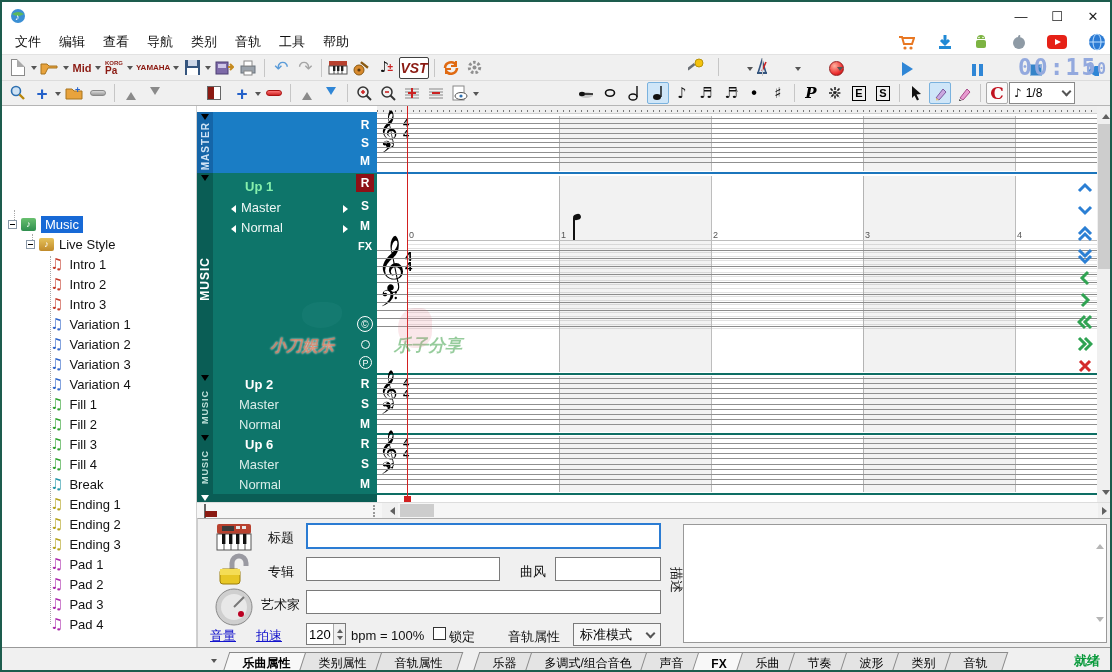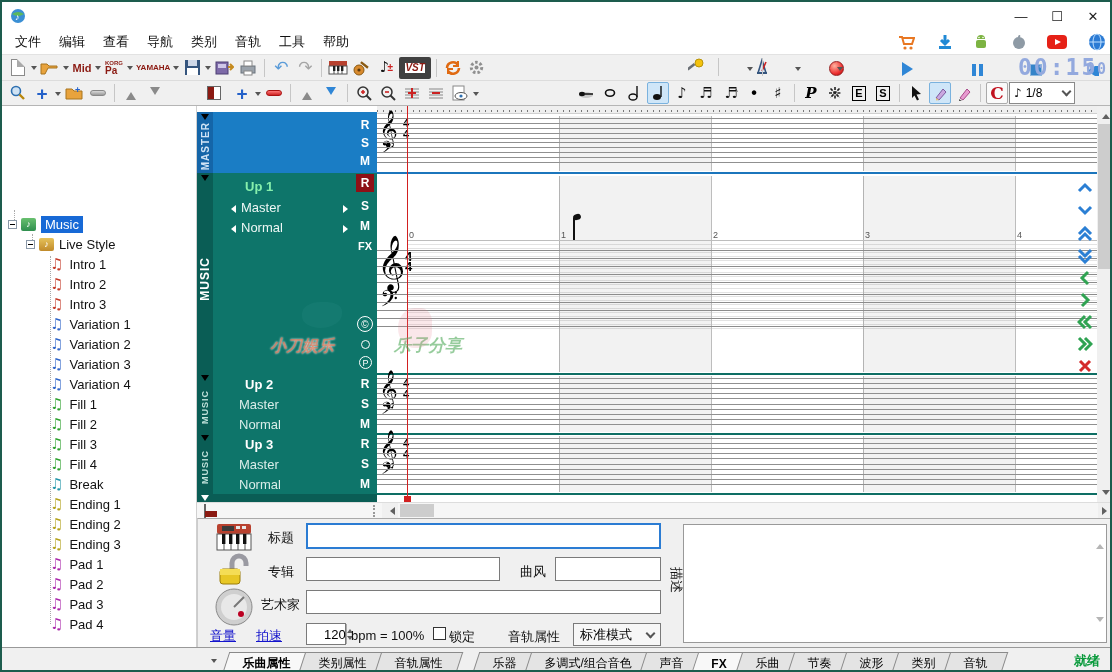--- a/index.html
+++ b/index.html
@@ -96,21 +96,21 @@
   .hscroll{position:absolute;left:195px;top:500px;width:917px;height:16px;background:#f6f6f6;border-top:1px solid #ddd;}
   
   .wm{position:absolute;z-index:7;pointer-events:none;font-style:italic;}
   .wmcirc{border:1.5px solid #fff;border-radius:50%;color:#fff;display:flex;align-items:center;justify-content:center;}
   
   .props{position:absolute;left:195px;top:516px;width:917px;height:129px;background:#f0f0f0;border-top:1px solid #aaa;border-left:1px solid #ccc;}
   .flabel{position:absolute;font-size:13px;color:#111;}
   .finput{position:absolute;background:#fff;border:1px solid #7a7a7a;font-size:13px;padding:0 4px;}
   .link{color:#1414cc;text-decoration:underline;font-size:13px;}
   .spin{position:absolute;width:40px;height:22px;background:#fff;border:1px solid #7a7a7a;display:flex;}
-  .spin b{flex:1;font-size:13px;font-weight:normal;display:flex;align-items:center;padding-left:17px;}
+  .spin b{flex:1;font-size:13px;font-weight:normal;display:flex;align-items:center;padding-left:2px;}
   .spinbtns{width:12px;display:flex;flex-direction:column;border-left:1px solid #aaa;}
   .spinbtns i{flex:1;display:flex;align-items:center;justify-content:center;background:#f0f0f0;}
   .cb{position:absolute;width:13px;height:13px;background:#fff;border:1px solid #333;}
   .ddl{position:absolute;height:23px;background:#f7f7f7;border:1px solid #7a7a7a;font-size:13px;display:flex;align-items:center;padding:0 6px;justify-content:space-between;}
   .descbox{position:absolute;left:485px;top:5px;width:424px;height:119px;background:#fff;border:1px solid #999;}
   
   .tabbar{position:absolute;left:0;top:645px;width:100%;height:25px;background:#f0f0f0;border-top:1px solid #999;display:flex;align-items:flex-end;}
   .tab{height:20px;margin-right:-6px;padding:2px 16px 0 16px;background:#e4e4e4;border:1px solid #8a8a8a;border-bottom:none;transform:skewX(-18deg);font-size:12px;display:flex;align-items:center;}
   .tab span{transform:skewX(18deg);white-space:nowrap;}
   .tab.on{background:#f8f8f8;font-weight:bold;}
@@ -256,21 +256,21 @@
         <svg width="18" height="17">
           <circle cx="6" cy="11" r="5" fill="#d88a2e" stroke="#8a5a12"></circle>
           <circle cx="6" cy="11" r="1.6" fill="#5b3a0e"></circle>
           <rect x="8" y="2" width="9" height="2.4" fill="#8a5a12" transform="rotate(38 8 3)"></rect>
         </svg>
       </span>
     <span class="tbtn">
         <span class="mus">♪</span>
         <b style="color:#c22;font-size:10px;margin-left:-2px;">±</b>
       </span>
-    <span class="tbtn redtxt" style="font-size:10px;border:6px solid #404040;background:#fff;font-style:italic;">VST</span>
+    <span class="tbtn redtxt" style="font-size:14px;border:1px solid #404040;background:#fff;font-style:italic;">VST</span>
     <span class="vsep"></span>
     <span class="tbtn">
         <svg width="18" height="17">
           <path d="M3 9 a6 6 0 0 1 11-3" stroke="#e06a12" stroke-width="2.6" fill="none"></path>
           <path d="M15 9 a6 6 0 0 1-11 3" stroke="#e06a12" stroke-width="2.6" fill="none"></path>
           <path d="M14 2 v5 h-5" fill="none" stroke="#e06a12" stroke-width="2"></path>
           <path d="M4 15 v-5 h5" fill="none" stroke="#e06a12" stroke-width="2"></path>
         </svg>
       </span>
     <span class="tbtn">
@@ -639,21 +639,21 @@
       <span class="rsm" style="right:3px;top:1px;">R</span>
       <span class="rsm" style="right:3px;top:21px;">S</span>
       <span class="rsm" style="right:3px;top:41px;">M</span>
     </div>
 
     <div class="abs" style="left:0;top:328px;width:180px;height:60px;background:#0e756a;">
       <div class="strip" style="left:0;top:0;height:60px;background:#0a5d55;display:flex;align-items:center;justify-content:center;">
         <span class="btri" style="position:absolute;top:1px;left:4px;"></span>
         <span class="vlabel" style="color:#bfe0da;font-size:9px;margin-top:6px;">MUSIC</span>
       </div>
-      <span class="abs" style="left:48px;top:3px;color:#fff;font-weight:bold;font-size:13px;">Up 3</span>
+      <span class="abs" style="left:48px;top:3px;color:#fff;font-weight:bold;font-size:13px;">Up 6</span>
       <span class="abs" style="left:42px;top:23px;color:#d9ece8;font-size:13px;">Master</span>
       <span class="abs" style="left:42px;top:43px;color:#d9ece8;font-size:13px;">Normal</span>
       <span class="rsm" style="right:3px;top:1px;">R</span>
       <span class="rsm" style="right:3px;top:21px;">S</span>
       <span class="rsm" style="right:3px;top:41px;">M</span>
     </div>
 
     <div class="abs" style="left:0;top:388px;width:180px;height:8px;background:#0a5d55;">
       <span class="btri" style="position:absolute;top:1px;left:4px;border-top-color:#fff;"></span>
     </div>

